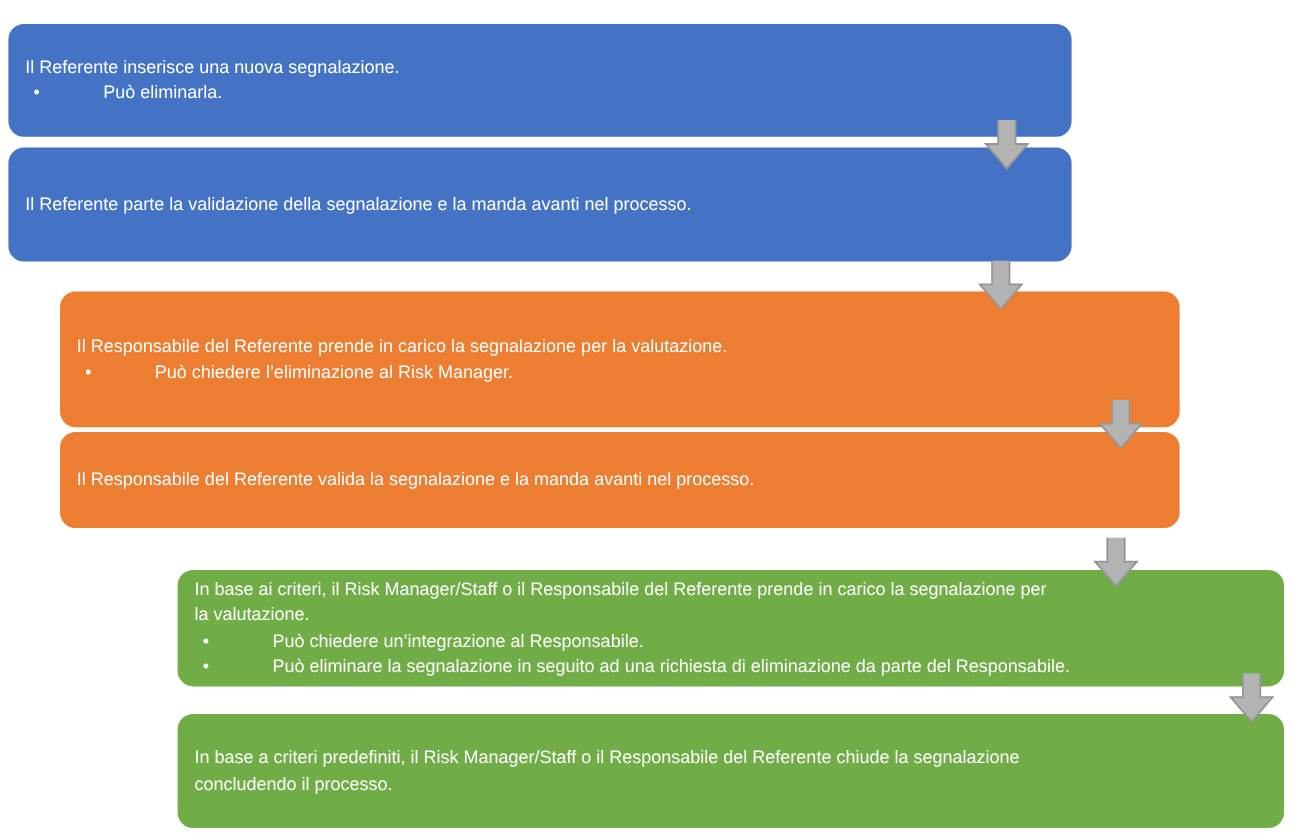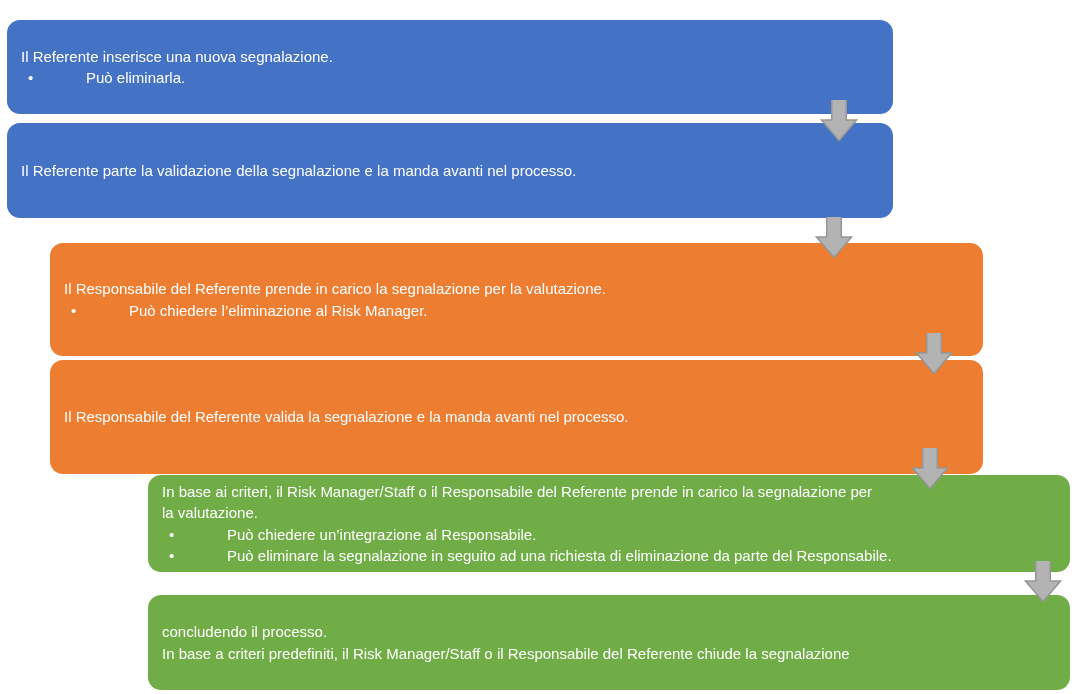--- a/index.html
+++ b/index.html
@@ -63,21 +63,21 @@
     <div class="bullet">
       <span class="dot">•</span>
       <span class="btext">Può chiedere l’eliminazione al Risk Manager.</span>
     </div>
   </div>
 
   <svg class="arrow" style="left:915px;top:333px;" viewBox="0 0 38 42" aria-hidden="true">
     <path d="M11.75,0 L11.75,20 L1.5,20 L19,40.5 L36.5,20 L26.25,20 L26.25,0"></path>
   </svg>
 
-  <div class="box box--orange" style="left:50px;top:360px;width:933px;height:114px;">
+  <div class="box box--orange" style="left:50px;top:360px;width:933px;height:80px;">
     <div class="line">Il Responsabile del Referente valida la segnalazione e la manda avanti nel processo.</div>
   </div>
 
   <svg class="arrow" style="left:911px;top:448px;" viewBox="0 0 38 42" aria-hidden="true">
     <path d="M11.75,0 L11.75,20 L1.5,20 L19,40.5 L36.5,20 L26.25,20 L26.25,0"></path>
   </svg>
 
   <div class="box box--green" style="left:148px;top:475px;width:922px;height:97px;">
     <div class="line">In base ai criteri, il Risk Manager/Staff o il Responsabile del Referente prende in carico la segnalazione per</div>
     <div class="line">la valutazione.</div>
@@ -89,17 +89,17 @@
       <span class="dot">•</span>
       <span class="btext">Può eliminare la segnalazione in seguito ad una richiesta di eliminazione da parte del Responsabile.</span>
     </div>
   </div>
 
   <svg class="arrow" style="left:1024px;top:561px;" viewBox="0 0 38 42" aria-hidden="true">
     <path d="M11.75,0 L11.75,20 L1.5,20 L19,40.5 L36.5,20 L26.25,20 L26.25,0"></path>
   </svg>
 
   <div class="box box--green" style="left:148px;top:595px;width:922px;height:95px;">
+    <div class="line">In base a criteri predefiniti, il Risk Manager/Staff o il Responsabile del Referente chiude la segnalazione</div>
     <div class="line">concludendo il processo.</div>
-    <div class="line">In base a criteri predefiniti, il Risk Manager/Staff o il Responsabile del Referente chiude la segnalazione</div>
   </div>
 
 </div>
 
 </body></html>

